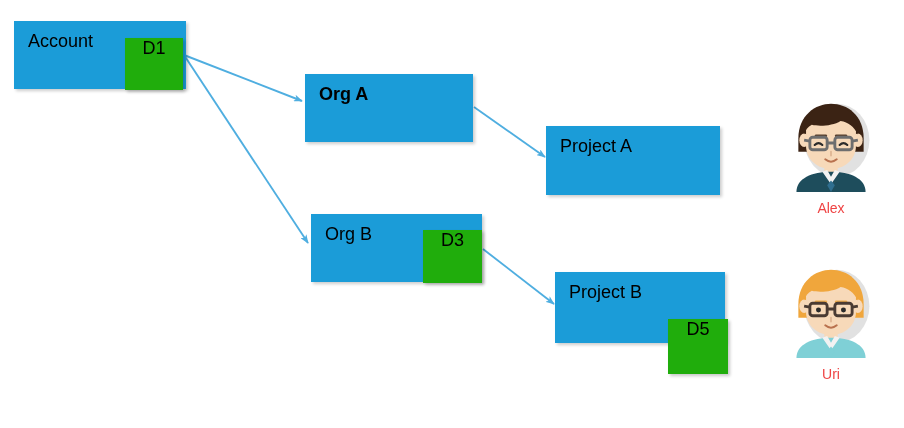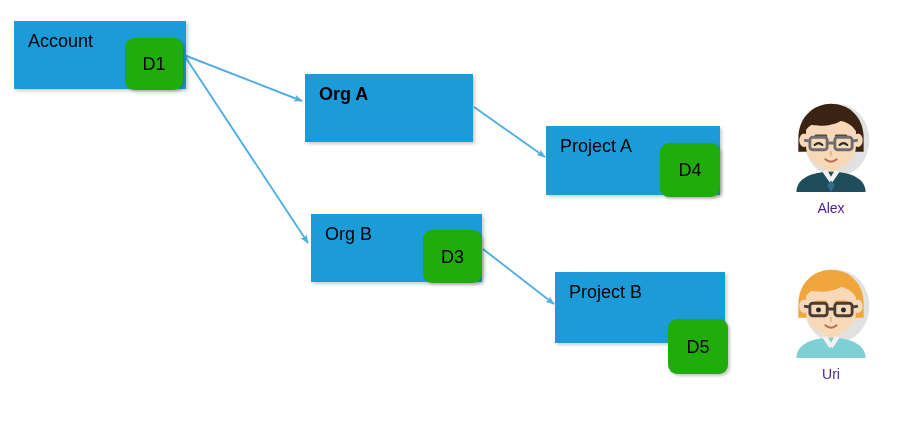--- a/index.html
+++ b/index.html
@@ -49,38 +49,36 @@
     font-size: 18px;
     color: #000000;
     line-height: 22px;
     white-space: nowrap;
   }
   .node-badge {
     position: absolute;
     background: #20AD0C;
     box-shadow: 2px 2px 3px rgba(0,0,0,0.22);
     display: flex;
-    align-items: center;
     justify-content: center;
-    border-radius: 9px;
   }
   .node-badge span {
     font-size: 18px;
     color: #000000;
     line-height: 20px;
   }
   
   .person {
     position: absolute;
     z-index: 3;
     text-align: center;
   }
   .person-name {
     font-size: 14px;
-    color: #4c1d95;
+    color: #ef4444;
     margin-top: 8px;
     line-height: 16px;
   }
   .avatar {
     display: block;
   }
 </style>
 </head>
 <body>
 
@@ -119,23 +117,20 @@
           <div class="node-label">Org B</div>
         </div>
         <div class="node-badge" style="left: 112px; top: 16px; width: 59px; height: 53px; background: rgb(32, 173, 12);">
           <span>D3</span>
         </div>
       </div>
       <div class="node" style="left: 546px; top: 126px; width: 174px; height: 54px;">
         <div class="node-main" style="width: 174px; height: 69px; background: rgb(27, 156, 216);">
           <div class="node-label">Project A</div>
         </div>
-        <div class="node-badge" style="left: 114px; top: 17px; width: 60px; height: 54px; background: rgb(32, 173, 12);">
-          <span>D4</span>
-        </div>
       </div>
       <div class="node" style="left: 555px; top: 272px; width: 173px; height: 76px;">
         <div class="node-main" style="width: 170px; height: 71px; background: rgb(27, 156, 216);">
           <div class="node-label">Project B</div>
         </div>
         <div class="node-badge" style="left: 113px; top: 21px; width: 60px; height: 55px; background: rgb(32, 173, 12); margin-top: 26px;">
           <span>D5</span>
         </div>
       </div>
     </div>

